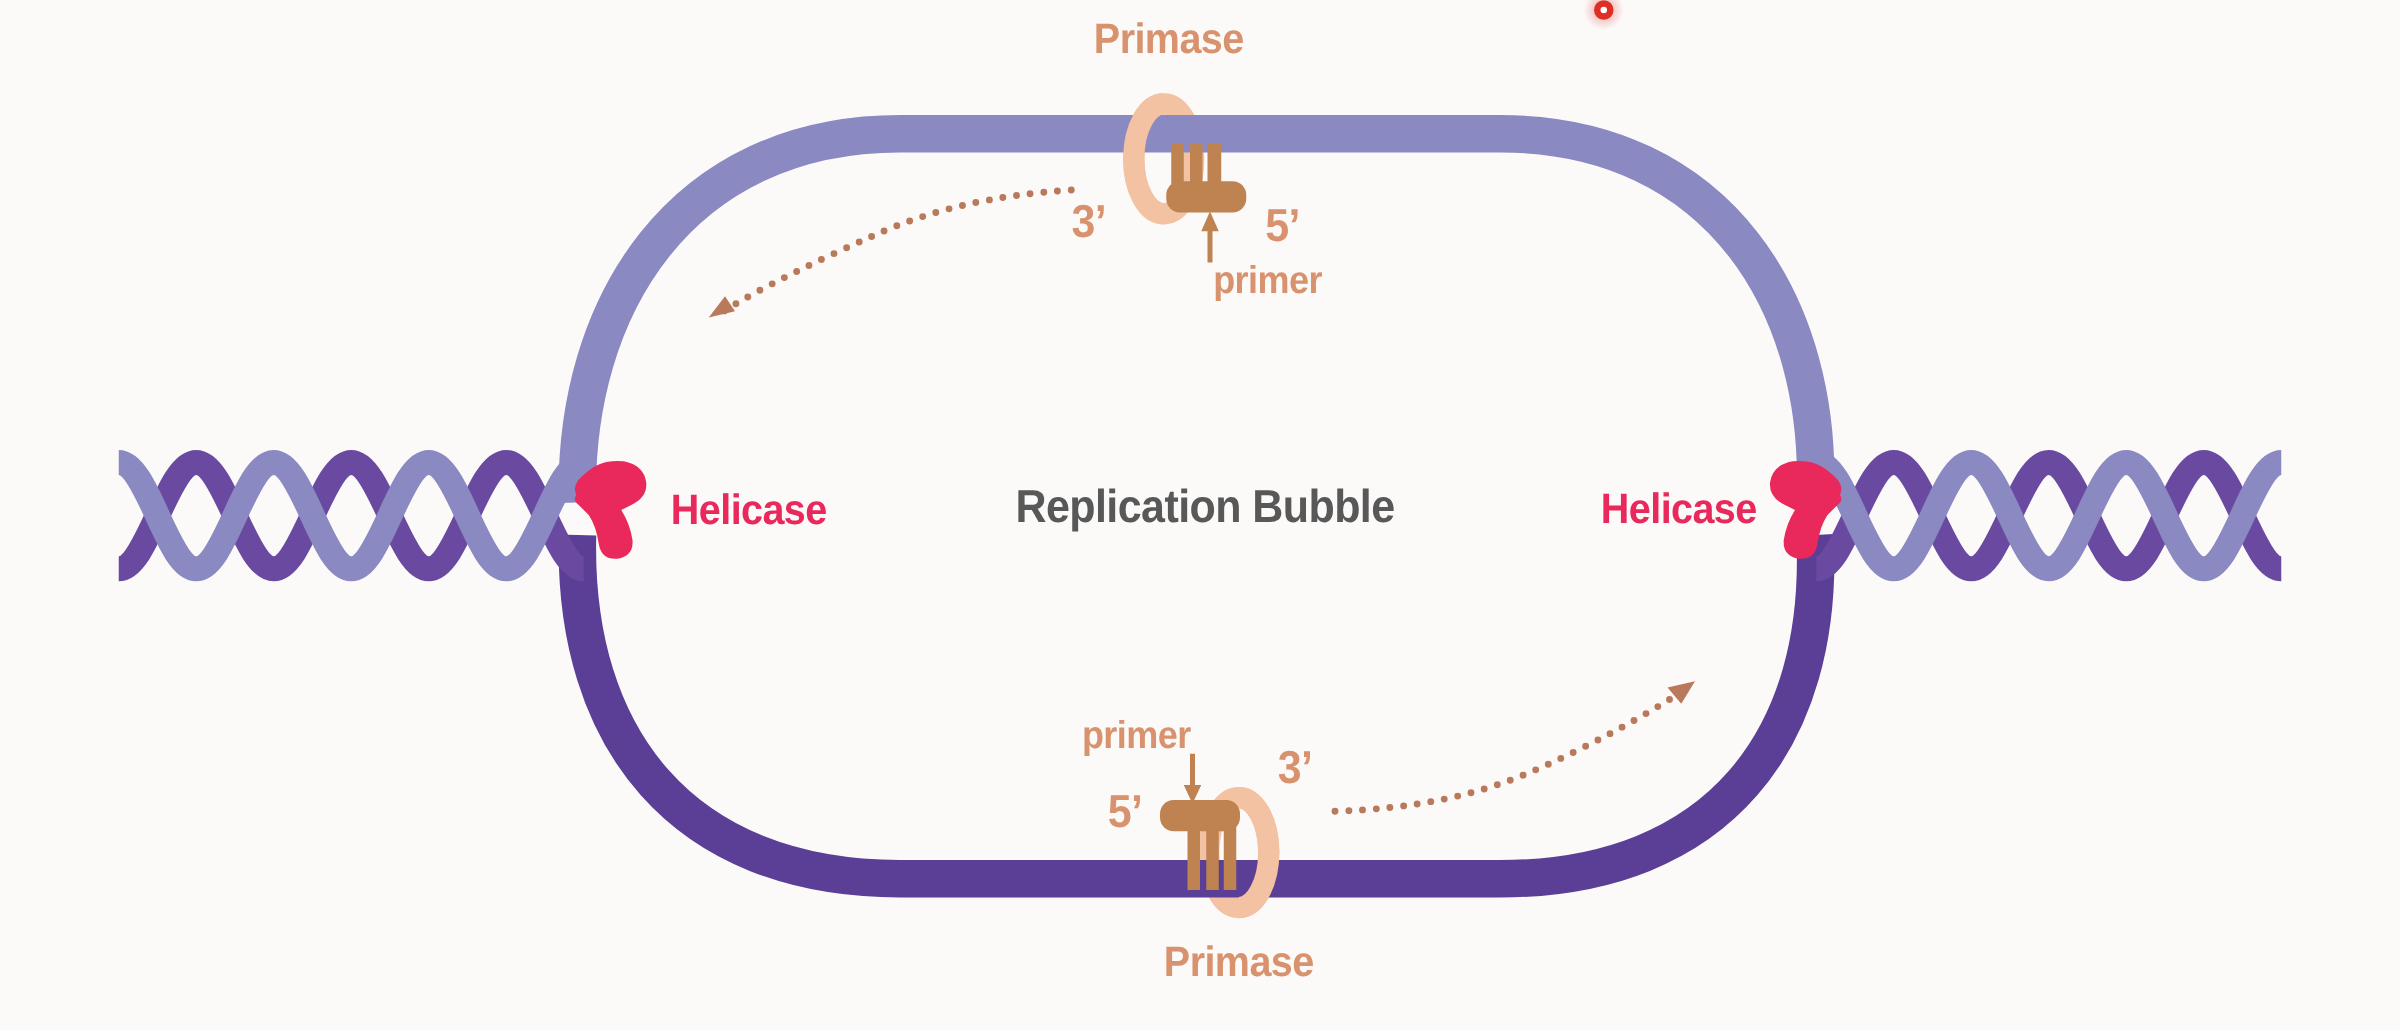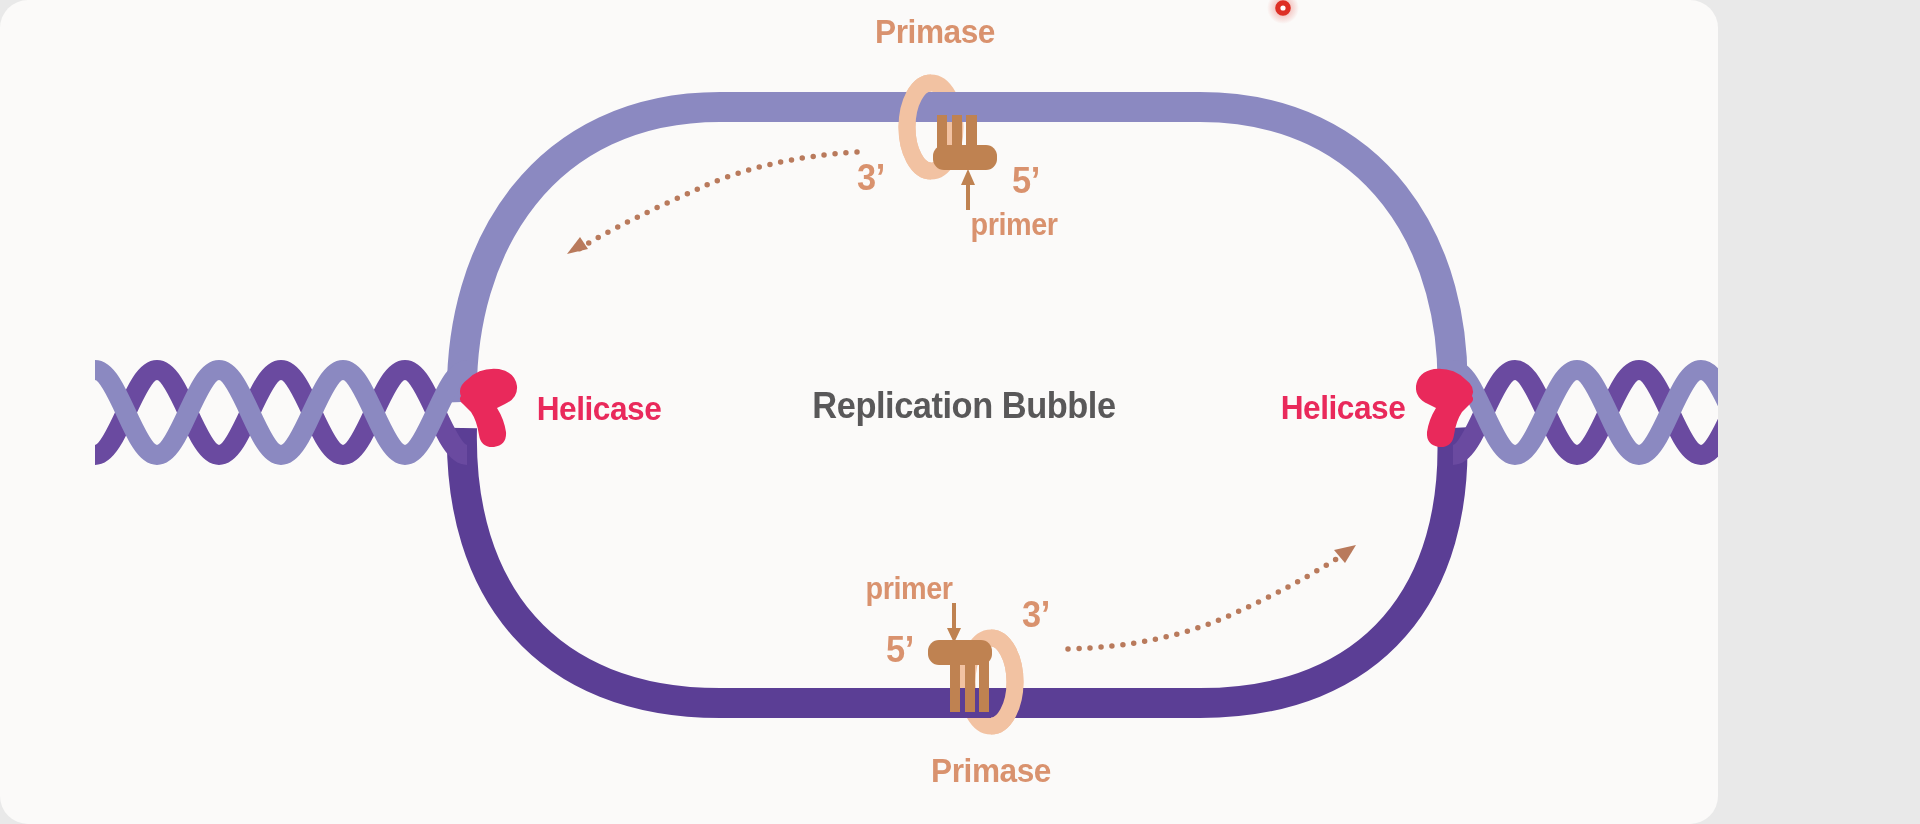--- a/index.html
+++ b/index.html
@@ -1,20 +1,19 @@
 <!DOCTYPE html>
 <html style="--background: #fbfaf9; --strand-light: #8b89c1; --strand-dark: #5b3e95; --helix-dark: #6a4aa0; --helicase-pink: #e9295b; --primase-peach: #f2c2a2; --primer-tan: #bf8251; --label-tan: #d9926e; --title-gray: #595859; --dotted-tan: #b97a5c; --laser-red: #dd2f25;"><head>
 <meta charset="utf-8">
 <style>
   html,body{margin:0;padding:0;}
   body{background:#e9e9e9;font-family:"Liberation Sans",sans-serif;}
   .stage{
-    position:relative;width:1718px;height:824px;overflow:hidden;
+    position:relative;width:1920px;height:824px;overflow:hidden;
     background:var(--background,#fbfaf9);
-    border-radius:28px;
   }
   .stage svg{position:absolute;left:0;top:0;}
   
   .s-light{stroke:var(--strand-light);fill:none;}
   .s-dark{stroke:var(--strand-dark);fill:none;}
   .s-hxd{stroke:var(--helix-dark);fill:none;}
   .s-peach{stroke:var(--primase-peach);fill:none;}
   .f-pink{fill:var(--helicase-pink);}
   .f-tan{fill:var(--primer-tan);}
   .s-tan{stroke:var(--primer-tan);fill:none;}

